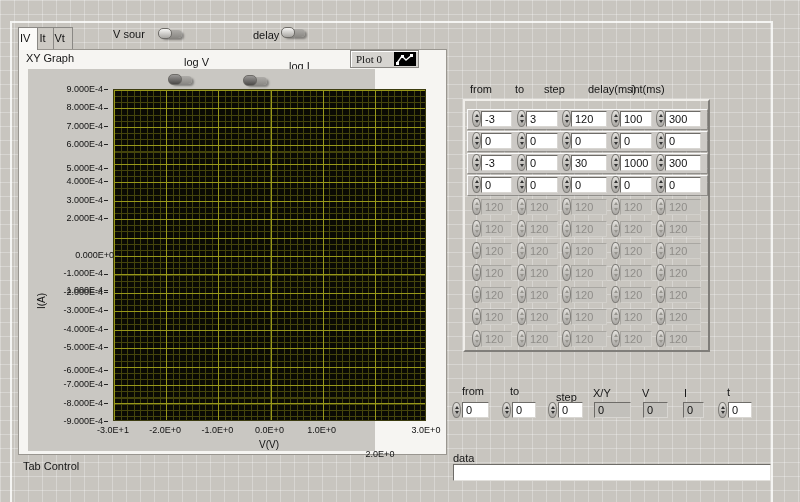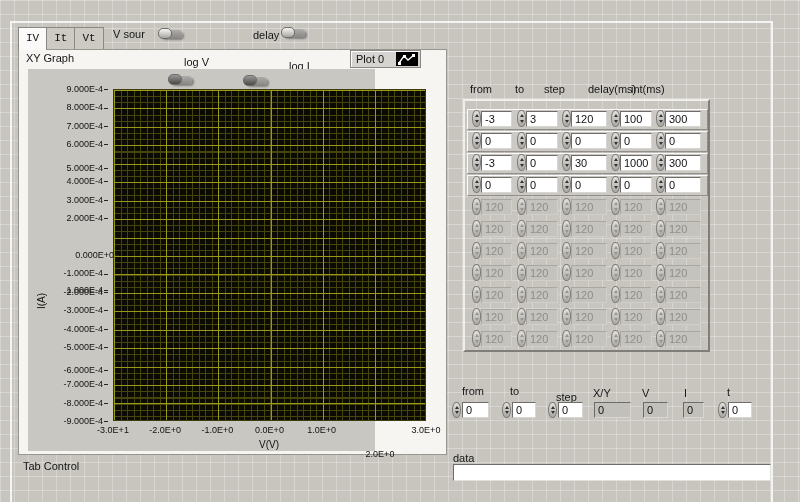--- a/index.html
+++ b/index.html
@@ -16,22 +16,22 @@
   }
   .abs { position:absolute; }
   .lbl { position:absolute; white-space:nowrap; color:#161616; }
 
   
   #pane-frame { position:absolute; left:10px; top:21px; width:763px; height:492px;
     border:2px solid rgba(255,255,255,.8); border-bottom:none; pointer-events:none; }
 
   
   #tabs { position:absolute; left:18px; top:27px; display:flex; }
-  .tab { height:22px; padding:4px 7px 0 7px; background:#cdcac4;
-    border:1px solid #8a8884; border-bottom:none; margin-right:-1px;font-family:Liberation Mono, monospace; }
+  .tab { height:22px; padding:4px 7px 0 1px; background:#cdcac4;
+    border:1px solid #8a8884; border-bottom:none; margin-right:-1px; }
   .tab.active { background:#fbfaf8; height:23px; position:relative; z-index:3; }
   #tab-page { position:absolute; left:18px; top:49px; width:429px; height:406px;
     background:#f6f5f2; border:1px solid #999690; z-index:1; }
 
   
   .hswitch { position:absolute; width:24px; height:12px; z-index:4; }
   .hswitch .track { position:absolute; left:2px; top:2px; width:22px; height:8px;
     border-radius:5px; background:linear-gradient(#aeaca8,#8a8884);
     box-shadow:2px 2px 2px rgba(0,0,0,.35); }
   .hswitch .knob { position:absolute; left:0; top:0; width:14px; height:11px;
@@ -58,21 +58,21 @@
     color:#111; top:356px; }
   #ylabel { position:absolute; left:8px; top:240px; font-size:10px;
     transform:rotate(-90deg); transform-origin:left top; }
   #xlabel { position:absolute; left:219px; top:370px; width:44px;
     text-align:center; font-size:10px; }
 
   
   #legend { position:absolute; left:331px; top:0px; height:18px; display:flex;
     align-items:center; background:#d6d4d0; border:1px solid #8a8884;
     box-shadow:inset 1px 1px 0 #fff; padding:0 2px 0 5px; }
-  #legend .txt { margin-right:12px; }
+  #legend .txt { margin-right:12px;font-family:Liberation Serif, serif; }
   #legend .icon { width:22px; height:14px; background:#000; }
 
   
   .spin { position:absolute; width:9px; height:17px;
     background:linear-gradient(#e3e1dd,#aaa8a4); border:1px solid #7e7c78;
     border-radius:4px / 8px; display:flex; flex-direction:column;
     align-items:center; justify-content:space-evenly; }
   .tri { width:0; height:0; border-left:2.5px solid transparent;
     border-right:2.5px solid transparent; }
   .tri.up { border-bottom:3.5px solid #333; }

